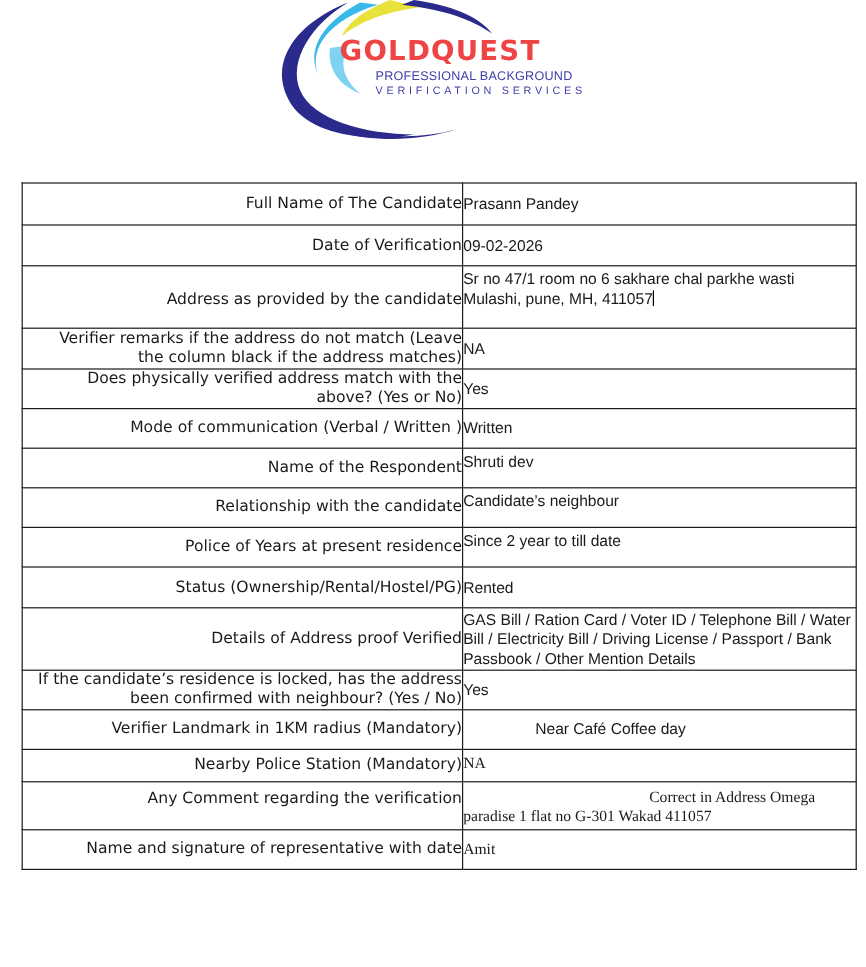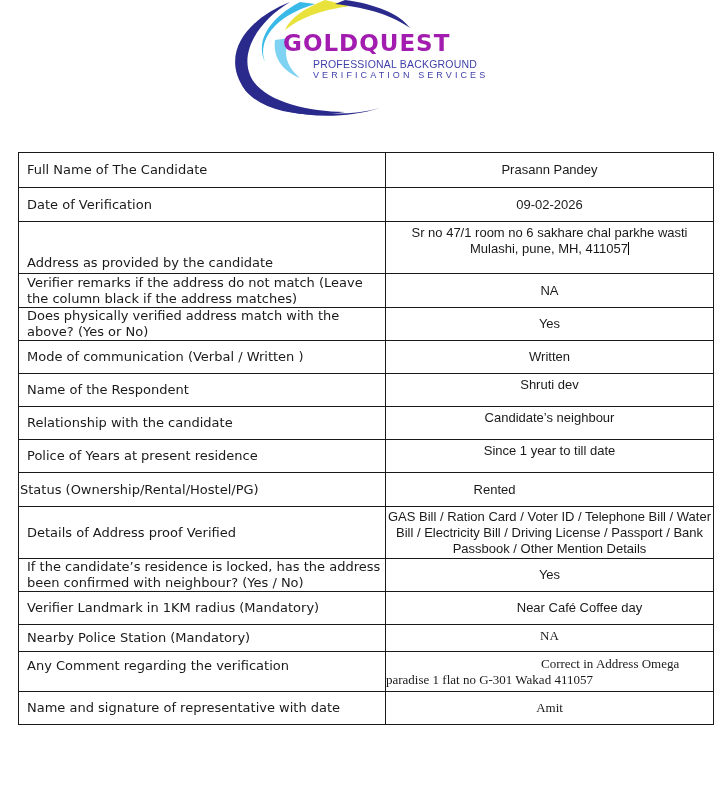--- a/index.html
+++ b/index.html
@@ -1,28 +1,28 @@
 <!DOCTYPE html>
 <html><head>
 <meta charset="utf-8">
 <style>
   html, body { margin: 0; padding: 0; background: #ffffff; }
   body { width: 722px; height: 806px; position: relative; overflow: hidden; font-family: "DejaVu Sans", sans-serif; color: #1a1a1a; }
   .logo { position: absolute; left: 205px; top: 0; width: 330px; height: 130px; }
   .logo svg { position: absolute; left: 0; top: 0; }
-  .brand { position: absolute; left: 78px; top: 30px; font-family: "DejaVu Sans", sans-serif; font-weight: bold; font-size: 23px; color: #a21caf; letter-spacing: 1px; white-space: nowrap; }
+  .brand { position: absolute; left: 78px; top: 30px; font-family: "DejaVu Sans", sans-serif; font-weight: bold; font-size: 23px; color: #ef4444; letter-spacing: 1px; white-space: nowrap; }
   .tag1 { position: absolute; left: 108px; top: 58px; font-family: "Liberation Sans", sans-serif; font-size: 10.5px; color: #3f3fa8; white-space: nowrap; letter-spacing: 0.2px; }
   .tag2 { position: absolute; left: 108px; top: 70px; font-family: "Liberation Sans", sans-serif; font-size: 9px; color: #3f3fa8; white-space: nowrap; letter-spacing: 3.1px; }
 
   table.form { position: absolute; left: 18px; top: 152px; width: 696px; border-collapse: collapse; table-layout: fixed; }
   table.form td { border: 1.5px solid #1a1a1a; padding: 0; font-size: 13px; line-height: 16px; vertical-align: middle; }
-  td.label { width: 358px; padding-left: 8px !important; font-family: "DejaVu Sans", sans-serif; font-size: 13px; color: #1a1a1a; }
-  td.value { text-align: center; font-family: "Liberation Sans", sans-serif; font-size: 12.5px; color: #1a1a1a; }
+  td.label { width: 358px; padding-left: 8px !important; font-family: "DejaVu Sans", sans-serif; font-size: 13px; color: #1a1a1a; text-align: right; }
+  td.value { text-align: left; font-family: "Liberation Sans", sans-serif; font-size: 12.5px; color: #1a1a1a; }
   td.serif { font-family: "Liberation Serif", serif; font-size: 14px; }
-  .label.bottom { vertical-align: bottom; padding-bottom: 2px; }
+  .label.bottom { vertical-align: bottom; padding-bottom: 15px; }
   .label.tight { padding-left: 1px !important; margin-left: 48px; }
   .value.top { vertical-align: top; padding-top: 3px; }
   .comment { text-align: left !important; position: relative; }
   .comment .l1 { display: block; padding-left: 155px; }
   .comment .l2 { display: block; }
   .cursor { display: inline-block; width: 1px; height: 13px; background: #000; vertical-align: -2px; }
 </style>
 </head>
 <body>
 
@@ -69,21 +69,21 @@
   <tr style="height:33px">
     <td class="label">Name of the Respondent</td>
     <td class="value top">Shruti dev</td>
   </tr>
   <tr style="height:33px">
     <td class="label">Relationship with the candidate</td>
     <td class="value top">Candidate’s neighbour</td>
   </tr>
   <tr style="height:33px">
     <td class="label">Police of Years at present residence</td>
-    <td class="value top">Since 1 year to till date</td>
+    <td class="value top">Since 2 year to till date</td>
   </tr>
   <tr style="height:34px">
     <td class="label tight">Status (Ownership/Rental/Hostel/PG)</td>
     <td class="value" style="padding-right:110px">Rented</td>
   </tr>
   <tr style="height:52px">
     <td class="label">Details of Address proof Verified</td>
     <td class="value">GAS Bill / Ration Card / Voter ID / Telephone Bill / Water Bill / Electricity Bill / Driving License / Passport / Bank Passbook / Other Mention Details</td>
   </tr>
   <tr style="height:33px">

